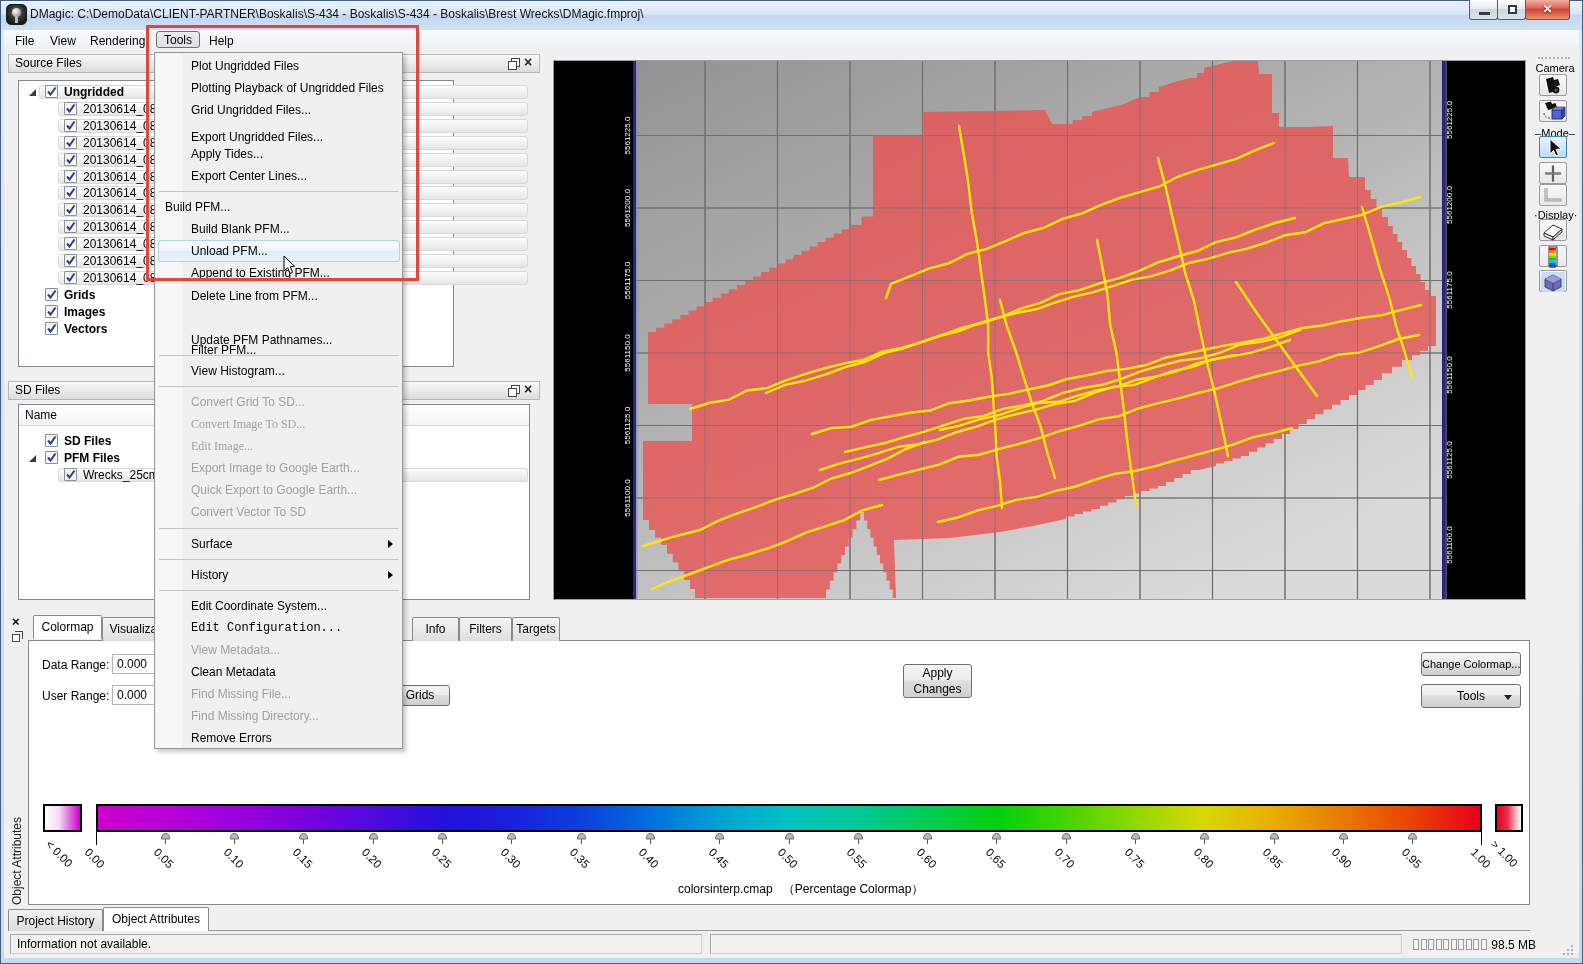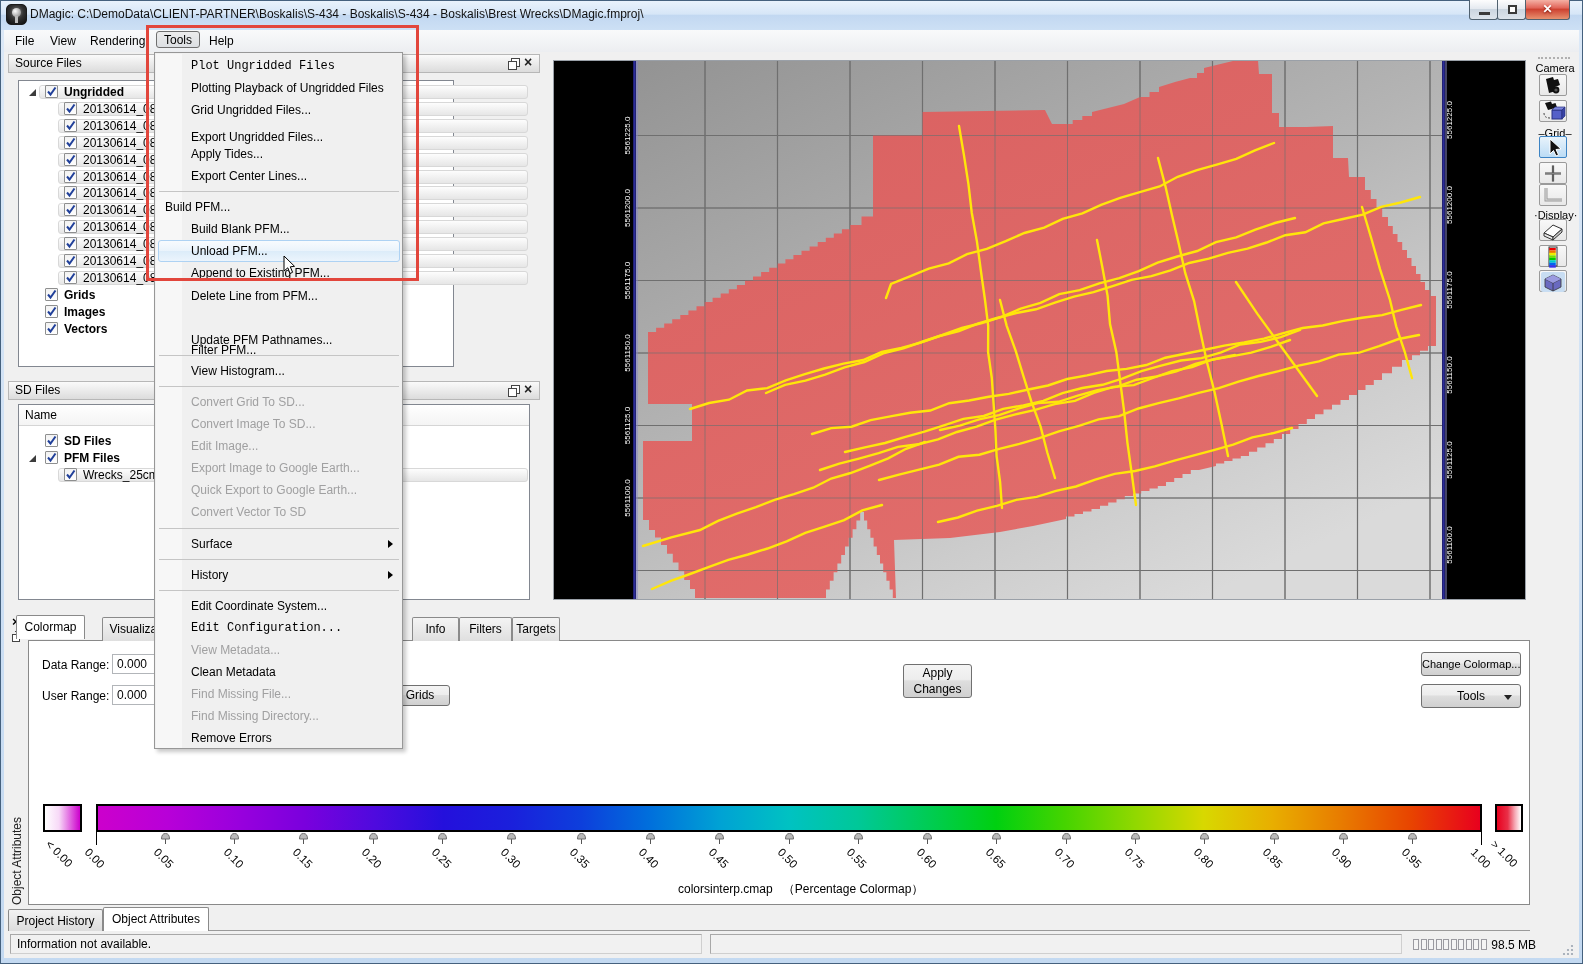--- a/index.html
+++ b/index.html
@@ -239,40 +239,40 @@
         <svg style="position:absolute;left:-1px;top:-1px;" width="14" height="14">
           <path d="M3 6.5 L5.5 9.5 L10.5 2.5" stroke="#21409a" stroke-width="2" fill="none"></path>
         </svg>
       </span>
       <span style="position:absolute;left:64px;">Wrecks_25cm</span>
     </div>
 </div>
 <div class="abs" id="dropdown">
     <div id="gutter"></div>
     <div id="hilite"></div>
-<div class="ditem" style="top:1.5px;font-family:Liberation Mono, monospace;">Plot Ungridded Files</div>
+<div class="ditem" style="top:1.5px;">Plot Ungridded Files</div>
 <div class="ditem" style="top:23.6px;">Plotting Playback of Ungridded Files</div>
 <div class="ditem" style="top:45.7px;">Grid Ungridded Files...</div>
 <div class="ditem" style="top:73px;">Export Ungridded Files...</div>
 <div class="ditem" style="top:89.9px;">Apply Tides...</div>
 <div class="ditem" style="top:112px;">Export Center Lines...</div>
 <div class="dsep" style="top:138.1px;"></div>
 <div class="ditem" style="top:143.1px;padding-left:9px;">Build PFM...</div>
 <div class="ditem" style="top:165.2px;">Build Blank PFM...</div>
 <div class="ditem" style="top:187.3px;">Unload PFM...</div>
 <div class="ditem" style="top:209.4px;">Append to Existing PFM...</div>
 <div class="ditem" style="top:231.5px;">Delete Line from PFM...</div>
 <div class="ditem" style="top:253.6px;margin-top:32px;">Filter PFM...</div>
 <div class="ditem" style="top:275.7px;">Update PFM Pathnames...</div>
 <div class="dsep" style="top:301.8px;"></div>
 <div class="ditem" style="top:306.8px;">View Histogram...</div>
 <div class="dsep" style="top:332.9px;"></div>
 <div class="ditem gray" style="top:337.9px;">Convert Grid To SD...</div>
-<div class="ditem gray" style="top:360px;">Convert Image To SD...</div>
-<div class="ditem gray" style="top:382.1px;">Edit Image...</div>
+<div class="ditem gray" style="top:360px;font-family:Liberation Serif, serif;">Convert Image To SD...</div>
+<div class="ditem gray" style="top:382.1px;font-family:Liberation Serif, serif;">Edit Image...</div>
 <div class="ditem gray" style="top:404.2px;">Export Image to Google Earth...</div>
 <div class="ditem gray" style="top:426.3px;">Quick Export to Google Earth...</div>
 <div class="ditem gray" style="top:448.4px;">Convert Vector To SD</div>
 <div class="dsep" style="top:474.5px;"></div>
 <div class="ditem" style="top:479.5px;">Surface<span class="subarr"></span></div>
 <div class="dsep" style="top:505.6px;"></div>
 <div class="ditem" style="top:510.6px;">History<span class="subarr"></span></div>
 <div class="dsep" style="top:536.7px;"></div>
 <div class="ditem" style="top:541.7px;">Edit Coordinate System...</div>
 <div class="ditem" style="top:563.8px;font-family:Liberation Mono, monospace;">Edit Configuration...</div>
@@ -341,21 +341,21 @@
         <circle cx="16" cy="15" r="3.4" fill="#111"></circle>
         <circle cx="16" cy="15" r="1.6" fill="#555"></circle>
       </svg></div>
 <div class="abs" style="left:5px;top:45px;width:28px;height:22px;border:1px solid #9a9a9a;border-radius:2px;background:linear-gradient(#f8f8f8,#e8e8e8);"><svg width="26" height="22">
         <path d="M5 2 l6 -1.5 l1 2.5 l3.5 -1 l1.5 4.5 l-9 2.5 z" fill="#111"></path>
         <rect x="12" y="9" width="10" height="9" fill="#5560c8" stroke="#283080"></rect>
         <path d="M12 9 l3 -3 l10 0 l-3 3 z" fill="#7d86de" stroke="#283080" stroke-width="0.7"></path>
         <path d="M22 9 l3 -3 l0 9 l-3 3z" fill="#3a44a8" stroke="#283080" stroke-width="0.7"></path>
         <path d="M4 12 q0 5 6 5" stroke="#444" fill="none" stroke-dasharray="2 1.5"></path>
       </svg></div>
-<div class="abs" style="left:0;top:72px;width:42px;text-align:center;font-size:11px;">–Grid–</div>
+<div class="abs" style="left:0;top:72px;width:42px;text-align:center;font-size:11px;">–Mode–</div>
 <div class="abs" style="left:5px;top:81px;width:28px;height:22px;border:1px solid #3d84c4;border-radius:2px;background:linear-gradient(#e8f3fb,#bcdcf5);"><svg width="26" height="22">
         <path d="M10 2 L10 17 L13.5 13.5 L16 19 L18.5 17.8 L16 12.5 L21 12 Z" fill="#111" stroke="#fff" stroke-width="1"></path>
       </svg></div>
 <div class="abs" style="left:5px;top:107px;width:28px;height:22px;border:1px solid #9a9a9a;border-radius:2px;background:linear-gradient(#f8f8f8,#e8e8e8);"><svg width="26" height="22">
         <path d="M13 2.5 V18.5 M5 10.5 H21" stroke="#3f3f3f" stroke-width="2.2"></path>
         <path d="M13 2.5 V18.5 M5 10.5 H21" stroke="#999" stroke-width="0.7"></path>
       </svg></div>
 <div class="abs" style="left:5px;top:129px;width:28px;height:22px;border:1px solid #9a9a9a;border-radius:2px;background:linear-gradient(#f8f8f8,#e8e8e8);"><svg width="26" height="22">
         <path d="M6 3 V15 H22" stroke="#9a9a9a" stroke-width="3" fill="none"></path>
         <path d="M6 3 V15 H22" stroke="#d8d8d8" stroke-width="1.2" fill="none"></path>
@@ -383,21 +383,21 @@
         <path d="M5 8 L13 12 L21 8 M13 12 L13 20" stroke="#333" stroke-width="0.8" fill="none"></path>
         <path d="M5 8 L13 4 L21 8 L13 12 Z" fill="#9a9ae0"></path>
       </svg></div>
 </div>
 <div class="abs" style="left:8px;top:612px;width:20px;height:296px;background:#f0f0f0;">
 <div class="abs" style="left:4px;top:2px;font-size:13px;font-weight:bold;">×</div>
 <div class="abs" style="left:4px;top:22px;width:8px;height:8px;border:1px solid #444;background:#fff;"></div>
 <div class="abs" style="left:7px;top:19px;width:8px;height:8px;border:1px solid #444;border-left:none;border-bottom:none;"></div>
 <div class="abs" style="left:2px;top:205px;font-size:12px;color:#222;writing-mode:vertical-rl;transform:rotate(180deg);">Object Attributes</div>
 </div>
-<div class="abs tab tabactive" style="left:16px;top:615px;width:69px;">Colormap</div>
+<div class="abs tab tabactive" style="left:33px;top:615px;width:69px;">Colormap</div>
 <div class="abs tab" style="left:102px;top:617px;width:82px;">Visualization</div>
 <div class="abs tab" style="left:412px;top:617px;width:47px;">Info</div>
 <div class="abs tab" style="left:459px;top:617px;width:53px;">Filters</div>
 <div class="abs tab" style="left:512px;top:617px;width:48px;">Targets</div>
 <div class="abs" style="left:28px;top:640px;width:1502px;height:265px;background:#fff;border:1px solid #898989;"></div>
 <div class="abs" style="left:42px;top:658px;">Data Range:</div>
 <div class="abs field" style="left:112px;top:654px;width:115px;height:20px;">0.000</div>
 <div class="abs" style="left:42px;top:689px;">User Range:</div>
 <div class="abs field" style="left:112px;top:685px;width:115px;height:20px;">0.000</div>
 <div class="abs btn" style="left:390px;top:685px;width:60px;height:21px;line-height:19px;">Grids</div>

